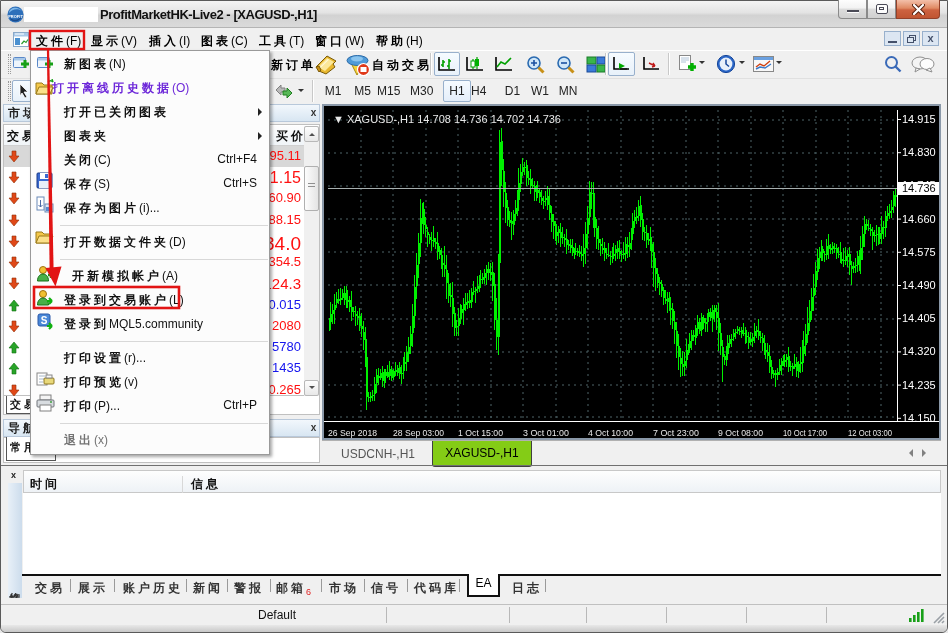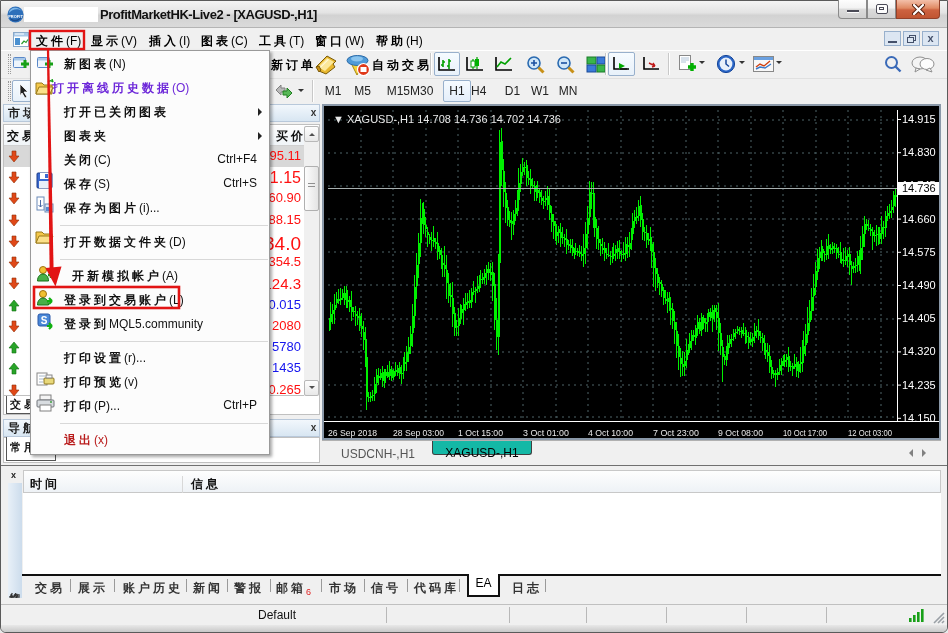--- a/index.html
+++ b/index.html
@@ -172,21 +172,21 @@
   </svg>
 <svg class="ab" style="left:274px;top:84px" width="20" height="15" viewBox="0 0 20 15">
     <path d="M2 6l5-5v3h4v4H7v3z" fill="#b8b8b8" stroke="#808080"></path>
     <path d="M18 9l-5 5v-3H9V7h4V4z" fill="#58b858" stroke="#208020"></path>
   </svg>
 <div class="ab" style="left:298px;top:89px;width:0;height:0;border:3.5px solid transparent;border-top-color:#333"></div>
 <div class="ab" style="left:312px;top:80px;width:2px;height:22px;border-left:1px solid #c8c8c8;border-right:1px solid #fff"></div>
 <div class="ab tb" style="left:318px;top:80px;height:22px;color:#222;font-size:12px">
 <span style="width:30px;text-align:center">M1</span>
     <span style="width:29px;text-align:center">M5</span>
-    <span style="width:33px;text-align:right">M15</span>
+    <span style="width:33px;text-align:left">M15</span>
     <span style="width:33px;text-align:left">M30</span>
     <span style="width:28px;text-align:center;background:linear-gradient(#f6fbff,#e4eefa);border:1px solid #98b0cc;border-radius:2px;height:22px;line-height:21px">H1</span>
     <span style="width:28px;">H4</span>
     <span style="width:27px;text-align:center">D1</span>
     <span style="width:28px;text-align:center">W1</span>
     <span style="width:28px;text-align:center">MN</span>
 </div>
 
 <div class="ab" style="left:1px;top:104px;width:946px;height:494px;background:#f0f0f0"></div>
 
@@ -330,21 +330,21 @@
     <text x="588" y="436" font-size="9.5" fill="#e8e8e8" textLength="45" lengthAdjust="spacingAndGlyphs">4 Oct 10:00</text>
     <text x="653" y="436" font-size="9.5" fill="#e8e8e8" textLength="46" lengthAdjust="spacingAndGlyphs">7 Oct 23:00</text>
     <text x="718" y="436" font-size="9.5" fill="#e8e8e8" textLength="45" lengthAdjust="spacingAndGlyphs">9 Oct 08:00</text>
     <text x="783" y="436" font-size="9.5" fill="#e8e8e8" textLength="44" lengthAdjust="spacingAndGlyphs">10 Oct 17:00</text>
     <text x="848" y="436" font-size="9.5" fill="#e8e8e8" textLength="44" lengthAdjust="spacingAndGlyphs">12 Oct 03:00</text>
 <text x="333" y="123" font-size="11" fill="#e8e8e8">▼ XAGUSD-,H1  14.708 14.736 14.702 14.736</text>
 </svg>
 
 <div class="ab" style="left:322px;top:440px;width:619px;height:28px;background:#f0f0f0;border-top:1px solid #b0b0b0"></div>
 <div class="ab" style="left:341px;top:447px;color:#555"><span>USDCNH-,H1</span></div>
-<div class="ab" style="left:432px;top:441px;width:100px;height:14px;background:#14b8a6;border:1px solid #404040;border-top:none;border-radius:0 0 3px 3px;color:#000;text-align:center;line-height:24px">XAGUSD-,H1</div>
+<div class="ab" style="left:432px;top:441px;width:100px;height:26px;background:#84cc16;border:1px solid #404040;border-top:none;border-radius:0 0 3px 3px;color:#000;text-align:center;line-height:24px">XAGUSD-,H1</div>
 <div class="ab" style="left:905px;top:449px;width:0;height:0;border:4px solid transparent;border-right-color:#808080"></div>
 <div class="ab" style="left:922px;top:449px;width:0;height:0;border:4px solid transparent;border-left-color:#808080"></div>
 
 <div class="ab" style="left:1px;top:465px;width:946px;height:1px;background:#707070"></div>
 <div class="ab" style="left:11px;top:471px;width:10px;height:9px;color:#222;font-weight:bold;font-size:9px;line-height:8px">x</div>
 <div class="ab" style="left:8px;top:483px;width:14px;height:115px;background:linear-gradient(90deg,#e8f0f8,#ccdcec)"></div>
 <div class="ab" style="left:8px;top:567px;width:14px;height:34px;color:#333;font-size:11px;writing-mode:vertical-rl;text-align:center"><span class="j" style="letter-spacing:1px">终端</span></div>
 <div class="ab" style="left:23px;top:470px;width:918px;height:23px;background:linear-gradient(#fefefe,#eef2f6);border:1px solid #c8c8c8;color:#111">
     <span style="position:absolute;left:6px;top:5px"><span class="j">时间</span></span>
     <span style="position:absolute;left:158px;top:5px;border-left:1px solid #d8d8d8;padding-left:8px"><span class="j">信息</span></span>
@@ -411,21 +411,21 @@
     <div class="ab" style="left:200px;top:176px;width:57px;text-align:right;color:#111">Ctrl+S</div>
     <div class="ab" style="left:64px;top:200px;color:#111"><span class="j">保存为图片</span>(i)...</div>
     <div class="ab" style="left:64px;top:234px;color:#111"><span class="j">打开数据文件夹</span>(D)</div>
     <div class="ab" style="left:72px;top:268px;color:#111"><span class="j">开新模拟帐户</span>(A)</div>
     <div class="ab" style="left:64px;top:292px;color:#111"><span class="j">登录到交易账户</span>(L)</div>
     <div class="ab" style="left:64px;top:316px;color:#111"><span class="j">登录到</span>MQL5.community</div>
     <div class="ab" style="left:64px;top:350px;color:#111"><span class="j">打印设置</span>(r)...</div>
     <div class="ab" style="left:64px;top:374px;color:#111"><span class="j">打印预览</span>(v)</div>
     <div class="ab" style="left:64px;top:398px;color:#111"><span class="j">打印</span>(P)...</div>
     <div class="ab" style="left:200px;top:398px;width:57px;text-align:right;color:#111">Ctrl+P</div>
-    <div class="ab" style="left:64px;top:432px;color:#b91c1c"><span class="j">退出</span>(x)</div>
+    <div class="ab" style="left:64px;top:432px;color:#737373"><span class="j">退出</span>(x)</div>
     <div class="ab" style="left:60px;top:225px;width:208px;height:1px;background:#d8d8d8"></div>
     <div class="ab" style="left:60px;top:259px;width:208px;height:1px;background:#d8d8d8"></div>
     <div class="ab" style="left:60px;top:341px;width:208px;height:1px;background:#d8d8d8"></div>
     <div class="ab" style="left:60px;top:423px;width:208px;height:1px;background:#d8d8d8"></div>
   </div>
 
 <svg class="ab" style="left:36px;top:55px" width="18" height="18" viewBox="0 0 18 18">
     <rect x="1.5" y="2.5" width="12" height="10" rx="1" fill="#eef4fb" stroke="#5a88c8"></rect>
     <rect x="2" y="3" width="11" height="2.5" fill="#a8c8e8"></rect>
     <path d="M9 9h8M13 5v8" stroke="#18a018" stroke-width="3"></path>

